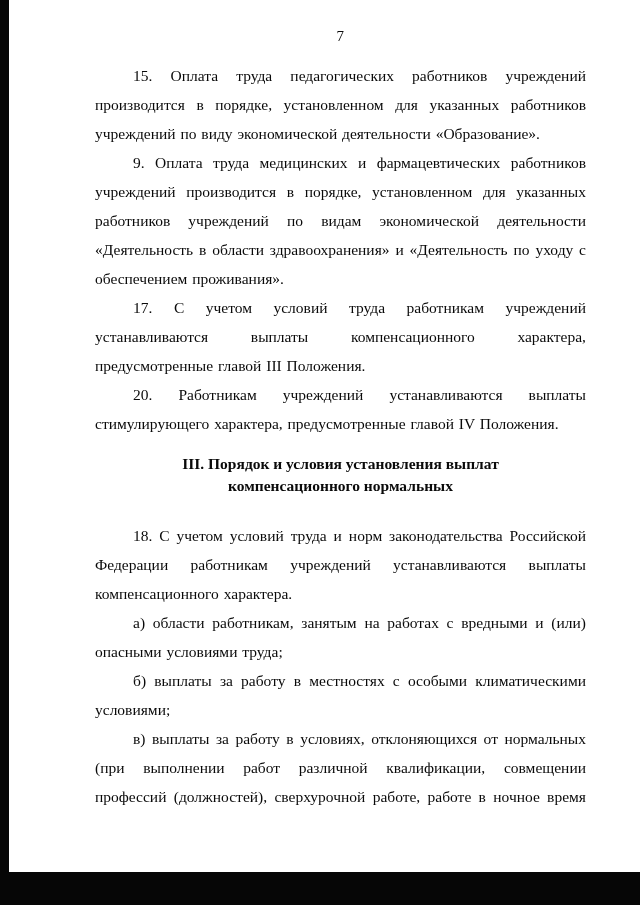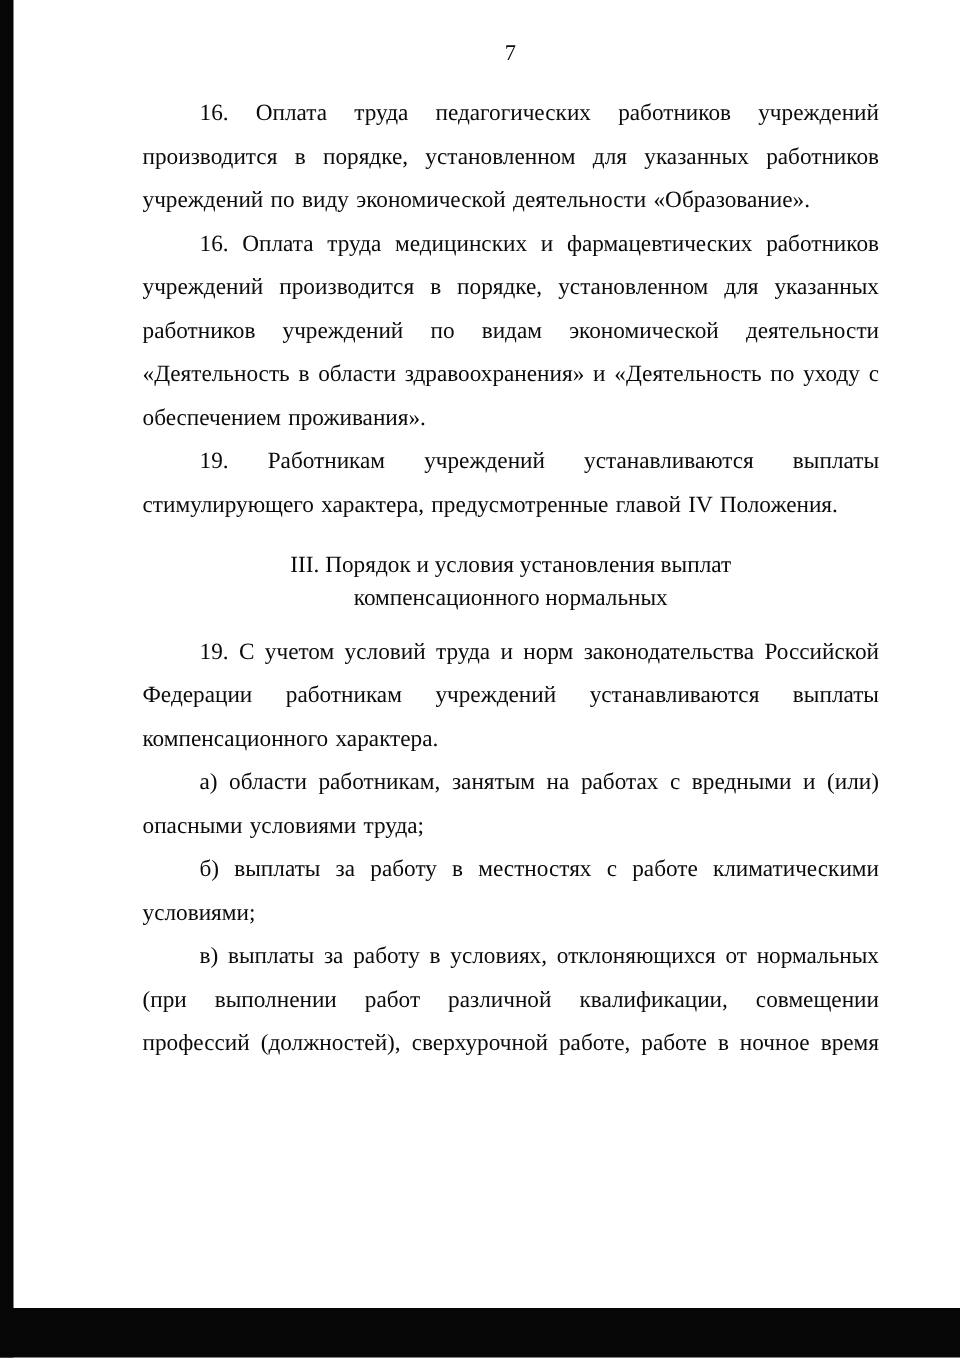--- a/index.html
+++ b/index.html
@@ -51,50 +51,52 @@
       font-size: 15.5px;
       line-height: 29px;
       text-align: justify;
       text-indent: 38px;
       word-spacing: 1px;
     }
     .para.continued {
       text-align-last: justify;
     }
     .section-heading {
-      margin: 15px 0 10px 0;
+      margin: 15px 0 24px 0;
       text-align: center;
       font-size: 15.5px;
       line-height: 22px;
+      font-weight: bold;
     }
   </style>
 </head>
 <body>
 
 <div class="scan-edge-left"></div>
 <div class="scan-edge-bottom"></div>
 
 <div class="page-content">
 
   <div class="page-number">7</div>
 
-  <p class="para">16. Оплата труда педагогических работников учреждений производится в порядке, установленном для указанных работников учреждений по виду экономической деятельности «Образование».</p>
+  <p class="para">15. Оплата труда педагогических работников учреждений производится в порядке, установленном для указанных работников учреждений по виду экономической деятельности «Образование».</p>
 
-  <p class="para">16. Оплата труда медицинских и фармацевтических работников учреждений производится в порядке, установленном для указанных работников учреждений по видам экономической деятельности «Деятельность в области здравоохранения» и «Деятельность по уходу с обеспечением проживания».</p>
+  <p class="para">9. Оплата труда медицинских и фармацевтических работников учреждений производится в порядке, установленном для указанных работников учреждений по видам экономической деятельности «Деятельность в области здравоохранения» и «Деятельность по уходу с обеспечением проживания».</p>
 
+  <p class="para">17. С учетом условий труда работникам учреждений устанавливаются выплаты компенсационного характера, предусмотренные главой III Положения.</p>
 
-  <p class="para">19. Работникам учреждений устанавливаются выплаты стимулирующего характера, предусмотренные главой IV Положения.</p>
+  <p class="para">20. Работникам учреждений устанавливаются выплаты стимулирующего характера, предусмотренные главой IV Положения.</p>
 
   <div class="section-heading">
     <div>III. Порядок и условия установления выплат</div>
     <div>компенсационного нормальных</div>
   </div>
 
-  <p class="para">19. С учетом условий труда и норм законодательства Российской Федерации работникам учреждений устанавливаются выплаты компенсационного характера.</p>
+  <p class="para">18. С учетом условий труда и норм законодательства Российской Федерации работникам учреждений устанавливаются выплаты компенсационного характера.</p>
 
 
   <p class="para">а) области работникам, занятым на работах с вредными и (или) опасными условиями труда;</p>
 
-  <p class="para">б) выплаты за работу в местностях с работе климатическими условиями;</p>
+  <p class="para">б) выплаты за работу в местностях с особыми климатическими условиями;</p>
 
   <p class="para continued">в) выплаты за работу в условиях, отклоняющихся от нормальных (при выполнении работ различной квалификации, совмещении профессий (должностей), сверхурочной работе, работе в ночное время</p>
 
 </div>
 
 </body></html>

